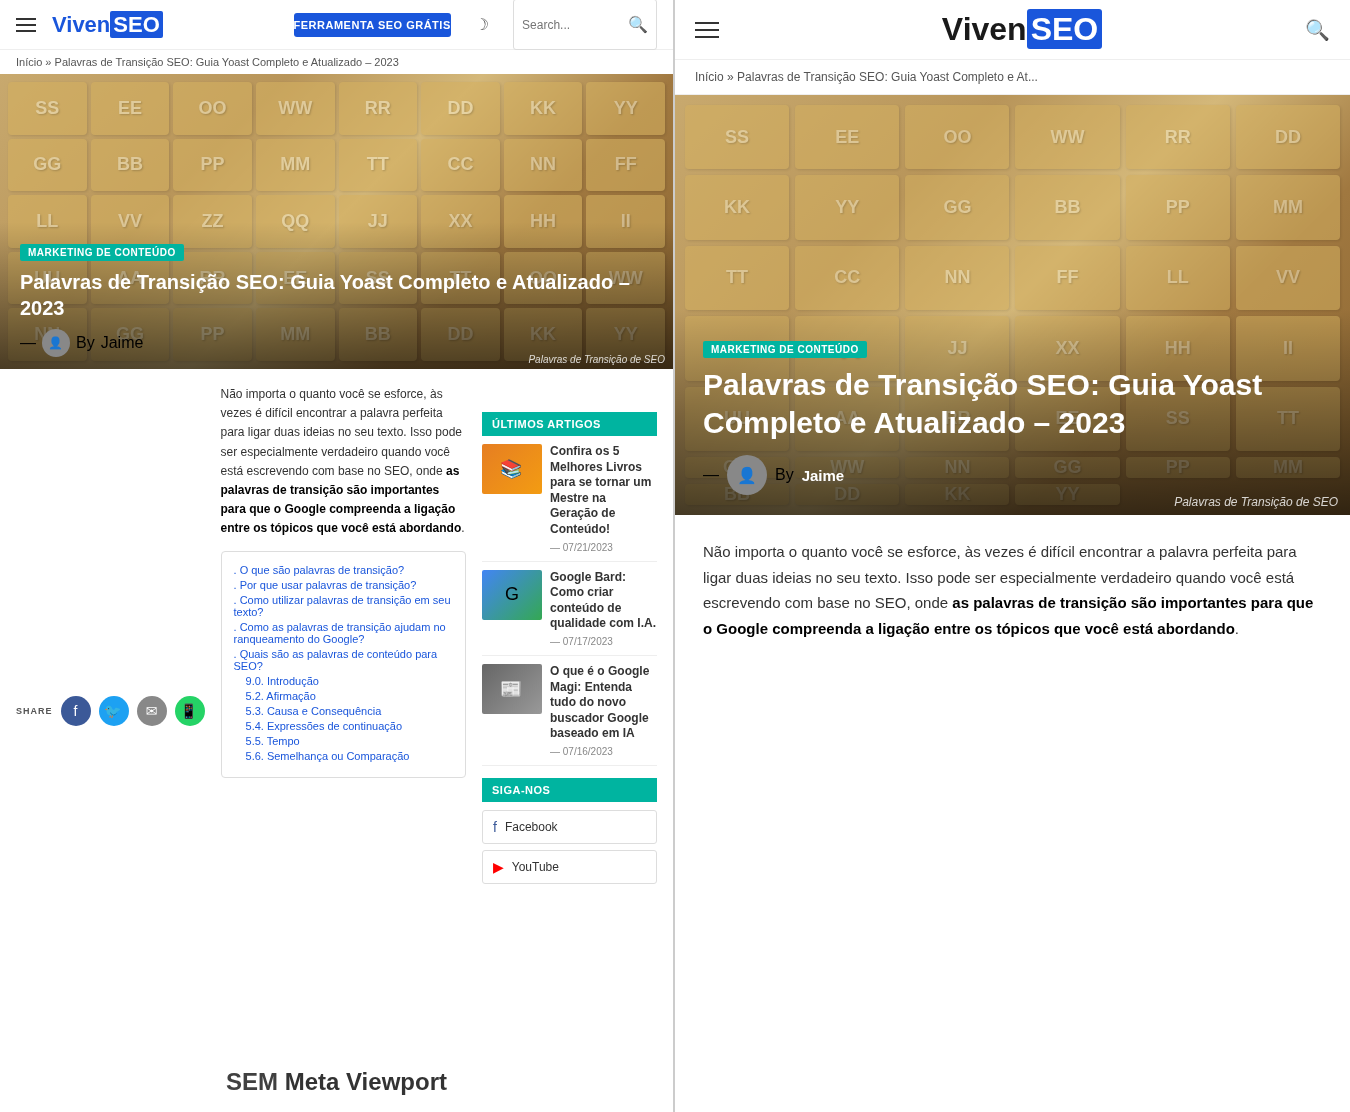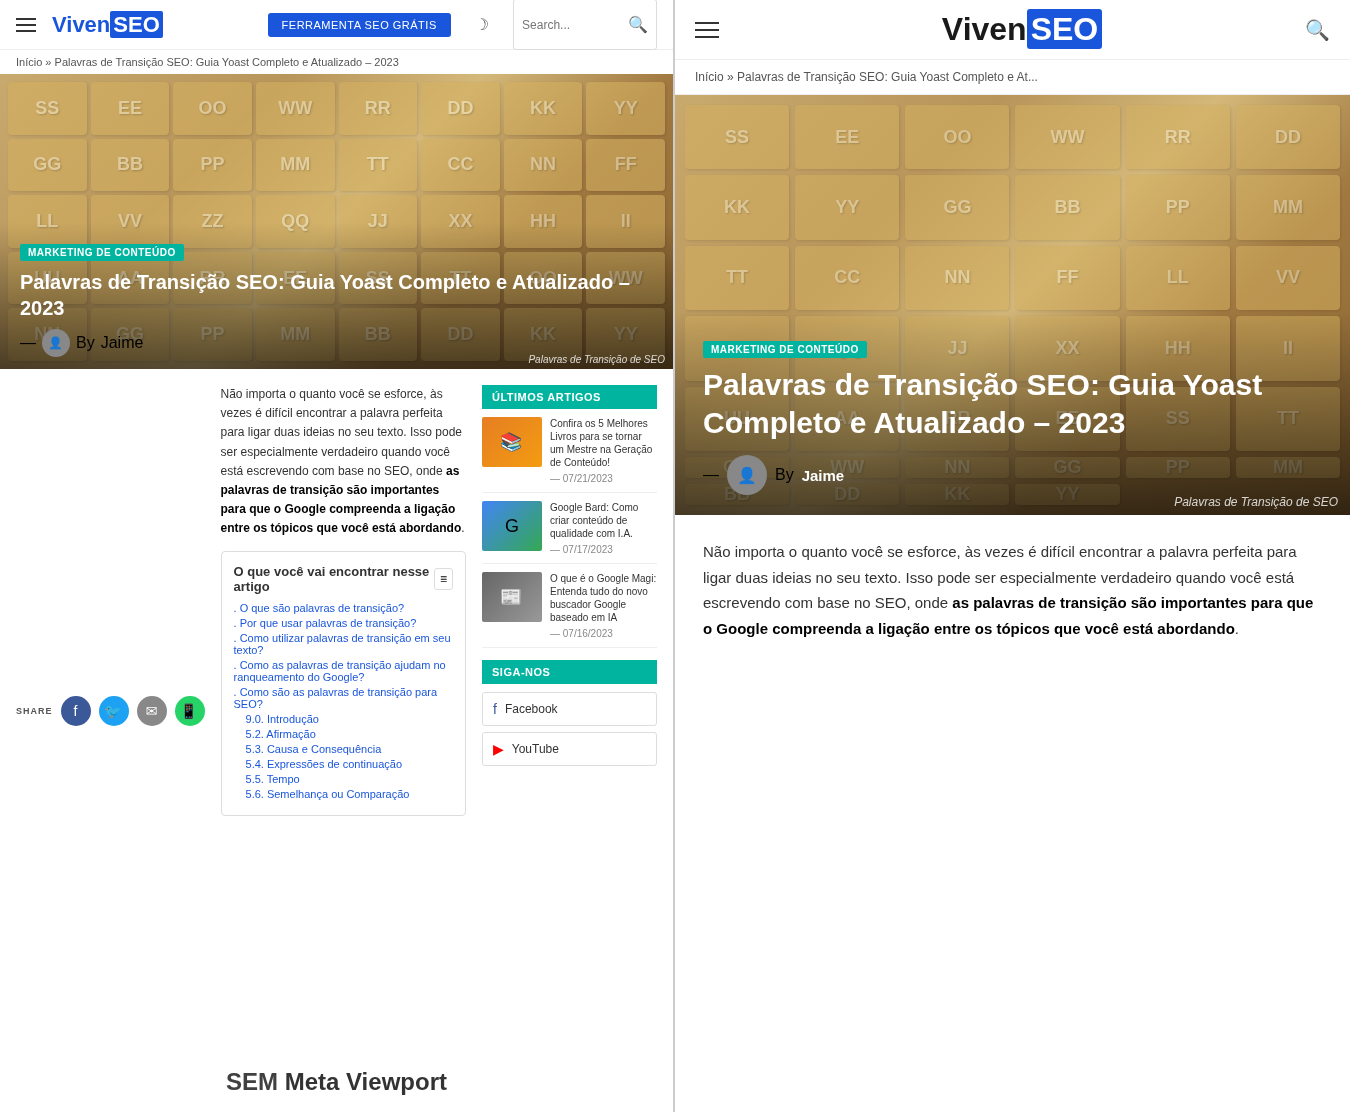--- a/index.html
+++ b/index.html
@@ -29,23 +29,23 @@
     .hamburger-icon span { display: block; width: 20px; height: 2px; background: #333; }
 
     .logo-text { font-size: 22px; font-weight: 700; color: #1a1a1a; }
     .logo-text span { color: #1a56db; }
     .logo-text .box { background: #1a56db; color: #fff; padding: 1px 3px; border-radius: 2px; }
 
     .seo-btn {
       background: #1a56db;
       color: #fff;
       border: none;
-      padding: 6px 14px;
+      padding: 6px 0;
       font-size: 11px;
-      font-weight: 400;
+      font-weight: 700;
       border-radius: 3px;
       cursor: pointer;
       margin-left: auto;
       letter-spacing: 0.5px;
     }
 
     .moon-icon { font-size: 16px; color: #555; cursor: pointer; margin-left: 8px; }
 
     .search-bar {
       display: flex;
@@ -232,20 +232,21 @@
     .right-sidebar { width: 175px; flex-shrink: 0; }
 
     .sidebar-section-title {
       background: #00b4a0;
       color: #fff;
       font-size: 11px;
       font-weight: 700;
       padding: 6px 10px;
       letter-spacing: 0.5px;
       margin-bottom: 0;
+      margin-top: 27px;
     }
 
     .article-card {
       display: flex;
       gap: 8px;
       padding: 8px 0;
       border-bottom: 1px solid #eee;
     }
 
     .article-thumb {
@@ -259,21 +260,21 @@
     .thumb-inner {
       width: 100%;
       height: 100%;
       display: flex;
       align-items: center;
       justify-content: center;
       font-size: 18px;
     }
 
     .article-info { flex: 1; }
-    .article-card-title { font-size: 10px; color: #333; font-weight: 400; line-height: 1.3; margin-bottom: 4px; }
+    .article-card-title { font-size: 12px; color: #333; font-weight: 700; line-height: 1.3; margin-bottom: 4px; }
     .article-date { font-size: 10px; color: #888; }
     .date-dash { font-size: 10px; color: #888; }
 
     .follow-section { margin-top: 12px; }
     .follow-title {
       background: #00b4a0;
       color: #fff;
       font-size: 11px;
       font-weight: 700;
       padding: 6px 10px;
@@ -556,30 +557,26 @@
       <button class="share-btn em">✉</button>
       <button class="share-btn wa">📱</button>
     </div>
 
     <div class="main-content">
       <p class="article-intro">
         <span>Não importa o quanto você se esforce, às vezes é difícil encontrar a palavra perfeita para ligar duas ideias no seu texto. Isso pode ser especialmente verdadeiro quando você está escrevendo com base no SEO, onde </span><strong>as palavras de transição são importantes para que o Google compreenda a ligação entre os tópicos que você está abordando</strong><span>.</span>
       </p>
 
       <div class="toc-box">
-        <div class="toc-header">
-          <span class="toc-title">O que você vai encontrar nesse artigo</span>
-          <div class="toc-toggle">≡</div>
-        </div>
         <ul class="toc-list" id="toc-list-left">
             <li class="">. O que são palavras de transição?</li>
             <li class="">. Por que usar palavras de transição?</li>
             <li class="">. Como utilizar palavras de transição em seu texto?</li>
             <li class="">. Como as palavras de transição ajudam no ranqueamento do Google?</li>
-            <li class="">. Como são as palavras de transição para SEO?</li>
+            <li class="">. Quais são as palavras de conteúdo para SEO?</li>
             <li class="sub">9.0. Introdução</li>
             <li class="sub">5.2. Afirmação</li>
             <li class="sub">5.3. Causa e Consequência</li>
             <li class="sub">5.4. Expressões de continuação</li>
             <li class="sub">5.5. Tempo</li>
             <li class="sub">5.6. Semelhança ou Comparação</li>
           </ul>
       </div>
     </div>
 

